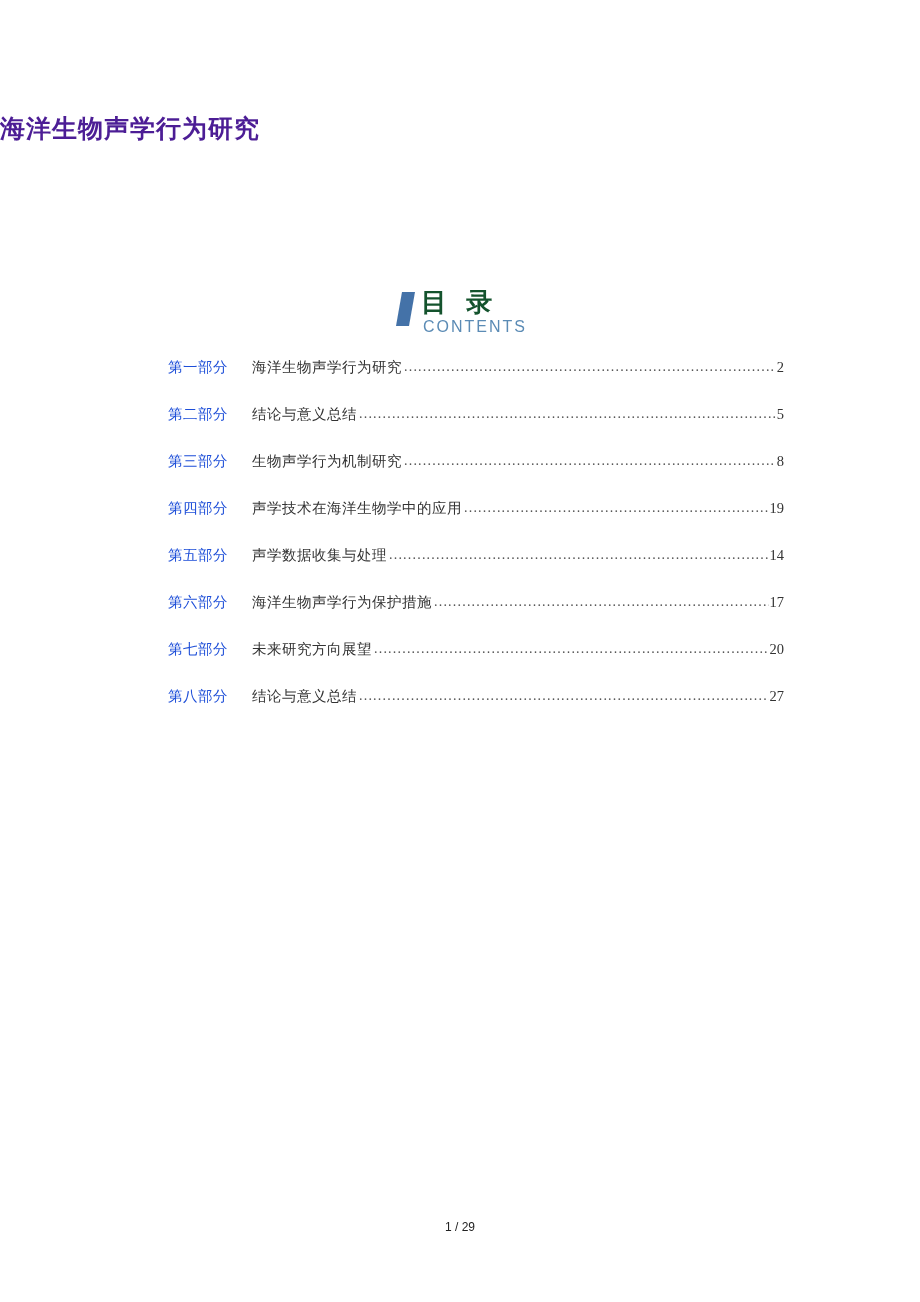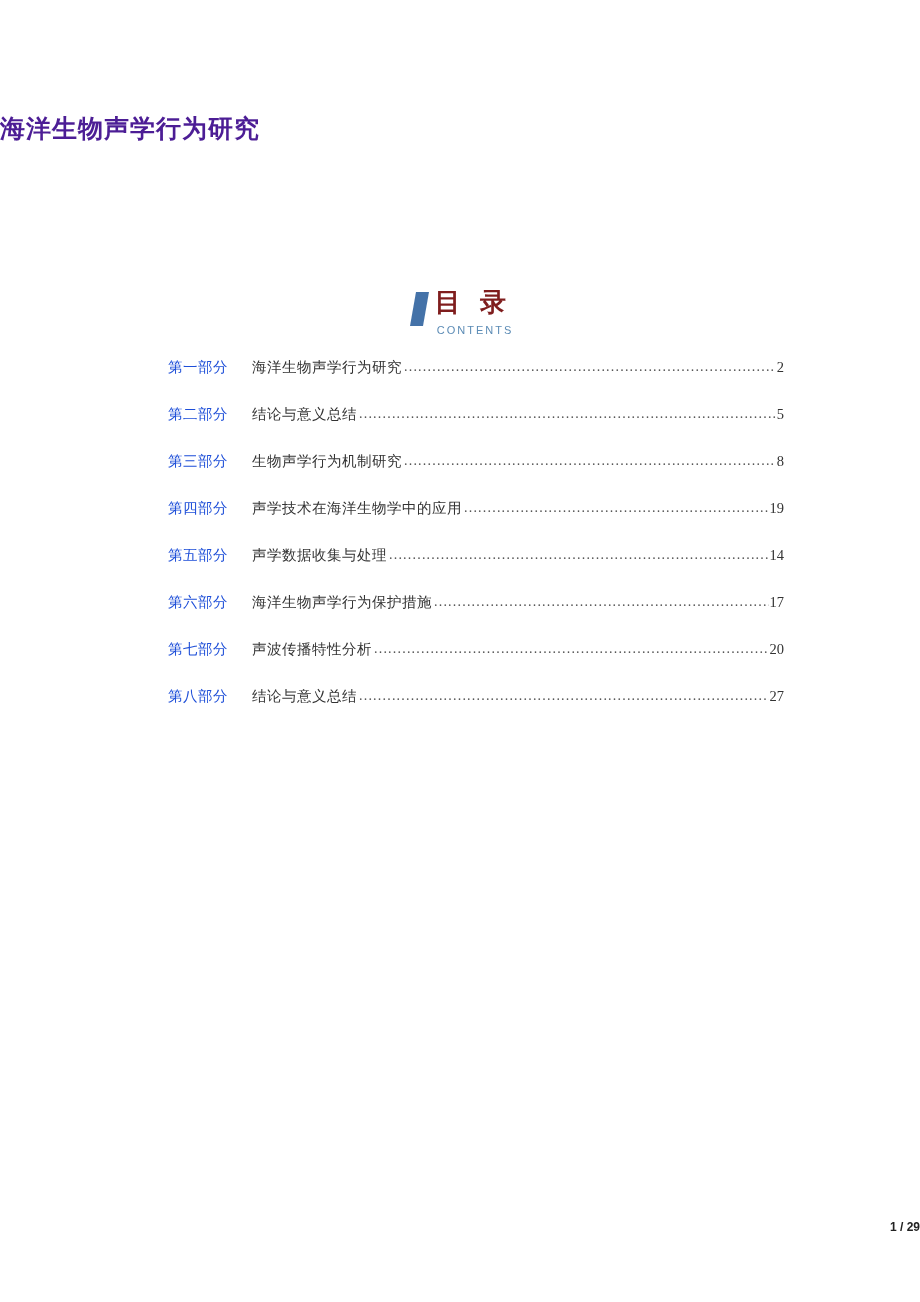--- a/index.html
+++ b/index.html
@@ -53,32 +53,32 @@
     top: 4px;
     width: 13px;
     height: 34px;
     background: #4472a8;
     transform: skewX(-10deg);
   }
   .toc-cn {
     font-family: "Liberation Sans", "DejaVu Sans", sans-serif;
     font-size: 26px;
     font-weight: bold;
-    color: #7f1d1d;
+    color: #14532d;
     letter-spacing: 6px;
     line-height: 28px;
     display: block;
   }
   .toc-en {
     font-family: "Liberation Sans", "DejaVu Sans", sans-serif;
-    font-size: 11px;
+    font-size: 16px;
     color: #5b8bb5;
     letter-spacing: 2px;
     display: block;
-    margin-top: 8px;
+    margin-top: 2px;
     margin-left: 2px;
   }
   .toc-list {
     position: absolute;
     top: 358px;
     left: 168px;
     width: 616px;
   }
   .toc-row {
     display: flex;
@@ -112,24 +112,24 @@
     flex: 0 0 auto;
     padding-left: 1px;
     text-align: right;
     color: #333333;
   }
   .footer {
     position: absolute;
     bottom: 68px;
     left: 0;
     width: 920px;
-    text-align: right;
+    text-align: center;
     font-family: "Liberation Sans", "DejaVu Sans", sans-serif;
     font-size: 12px;
-    font-weight: bold;
+    font-weight: normal;
     color: #222222;
   }
 </style>
 </head>
 <body>
 
 <div class="page">
 
   <div class="doc-title">海洋生物声学行为研究</div>
 
@@ -180,21 +180,21 @@
 
     <div class="toc-row">
       <span class="toc-part">第六部分</span>
       <span class="toc-label">海洋生物声学行为保护措施</span>
       <span class="toc-dots">................................................................................................................................</span>
       <span class="toc-page">17</span>
     </div>
 
     <div class="toc-row">
       <span class="toc-part">第七部分</span>
-      <span class="toc-label">声波传播特性分析</span>
+      <span class="toc-label">未来研究方向展望</span>
       <span class="toc-dots">................................................................................................................................</span>
       <span class="toc-page">20</span>
     </div>
 
     <div class="toc-row">
       <span class="toc-part">第八部分</span>
       <span class="toc-label">结论与意义总结</span>
       <span class="toc-dots">................................................................................................................................</span>
       <span class="toc-page">27</span>
     </div>

